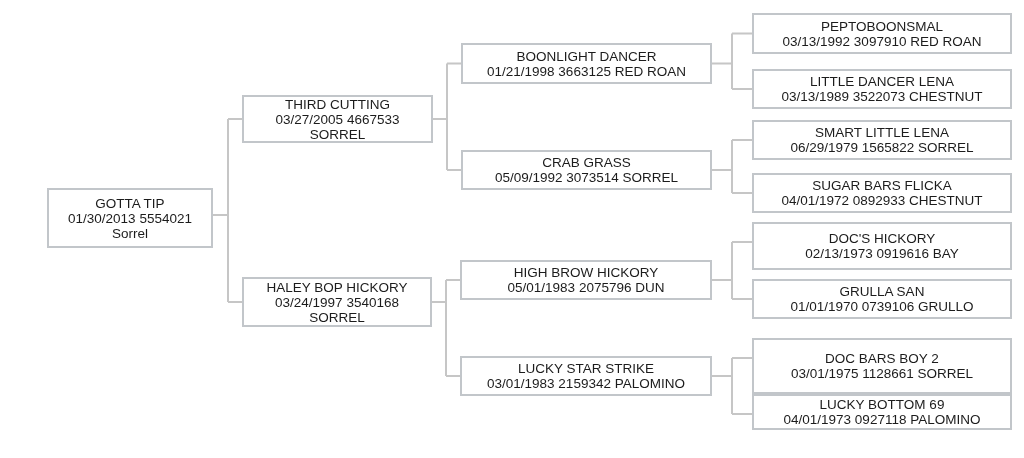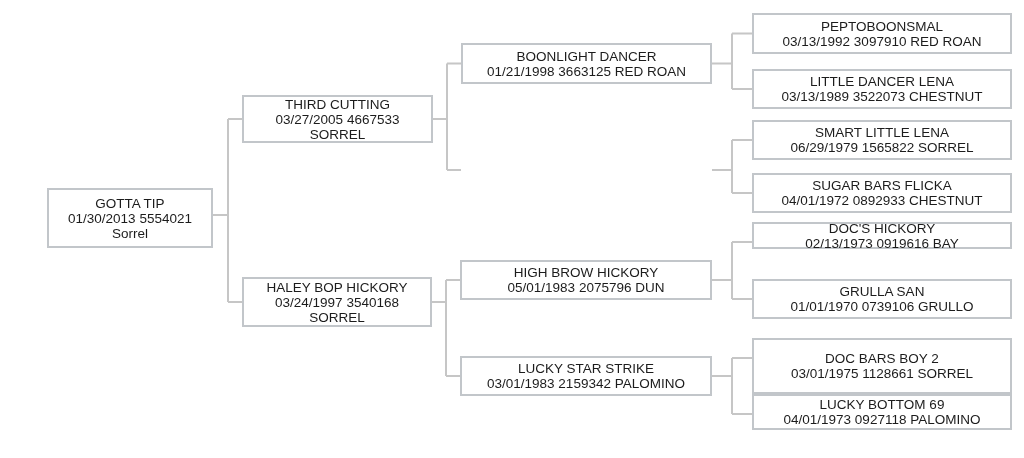--- a/index.html
+++ b/index.html
@@ -66,20 +66,24 @@
     <div>HALEY BOP HICKORY</div>
     <div>03/24/1997 3540168</div>
     <div>SORREL</div>
   </div>
 
   <div class="node" style="left:461px;top:43px;width:251px;height:41px">
     <div>BOONLIGHT DANCER</div>
     <div>01/21/1998 3663125 RED ROAN</div>
   </div>
 
+  <div class="node" style="left:461px;top:150px;width:251px;height:40px">
+    <div>CRAB GRASS</div>
+    <div>05/09/1992 3073514 SORREL</div>
+  </div>
 
   <div class="node" style="left:460px;top:260px;width:252px;height:40px">
     <div>HIGH BROW HICKORY</div>
     <div>05/01/1983 2075796 DUN</div>
   </div>
 
   <div class="node" style="left:460px;top:356px;width:252px;height:40px">
     <div>LUCKY STAR STRIKE</div>
     <div>03/01/1983 2159342 PALOMINO</div>
   </div>
@@ -97,21 +101,21 @@
   <div class="node" style="left:752px;top:120px;width:260px;height:40px">
     <div>SMART LITTLE LENA</div>
     <div>06/29/1979 1565822 SORREL</div>
   </div>
 
   <div class="node" style="left:752px;top:173px;width:260px;height:40px">
     <div>SUGAR BARS FLICKA</div>
     <div>04/01/1972 0892933 CHESTNUT</div>
   </div>
 
-  <div class="node" style="left:752px;top:222px;width:260px;height:27px">
+  <div class="node" style="left:752px;top:222px;width:260px;height:48px">
     <div>DOC'S HICKORY</div>
     <div>02/13/1973 0919616 BAY</div>
   </div>
 
   <div class="node" style="left:752px;top:279px;width:260px;height:40px">
     <div>GRULLA SAN</div>
     <div>01/01/1970 0739106 GRULLO</div>
   </div>
 
   <div class="node" style="left:752px;top:338px;width:260px;height:56px">

